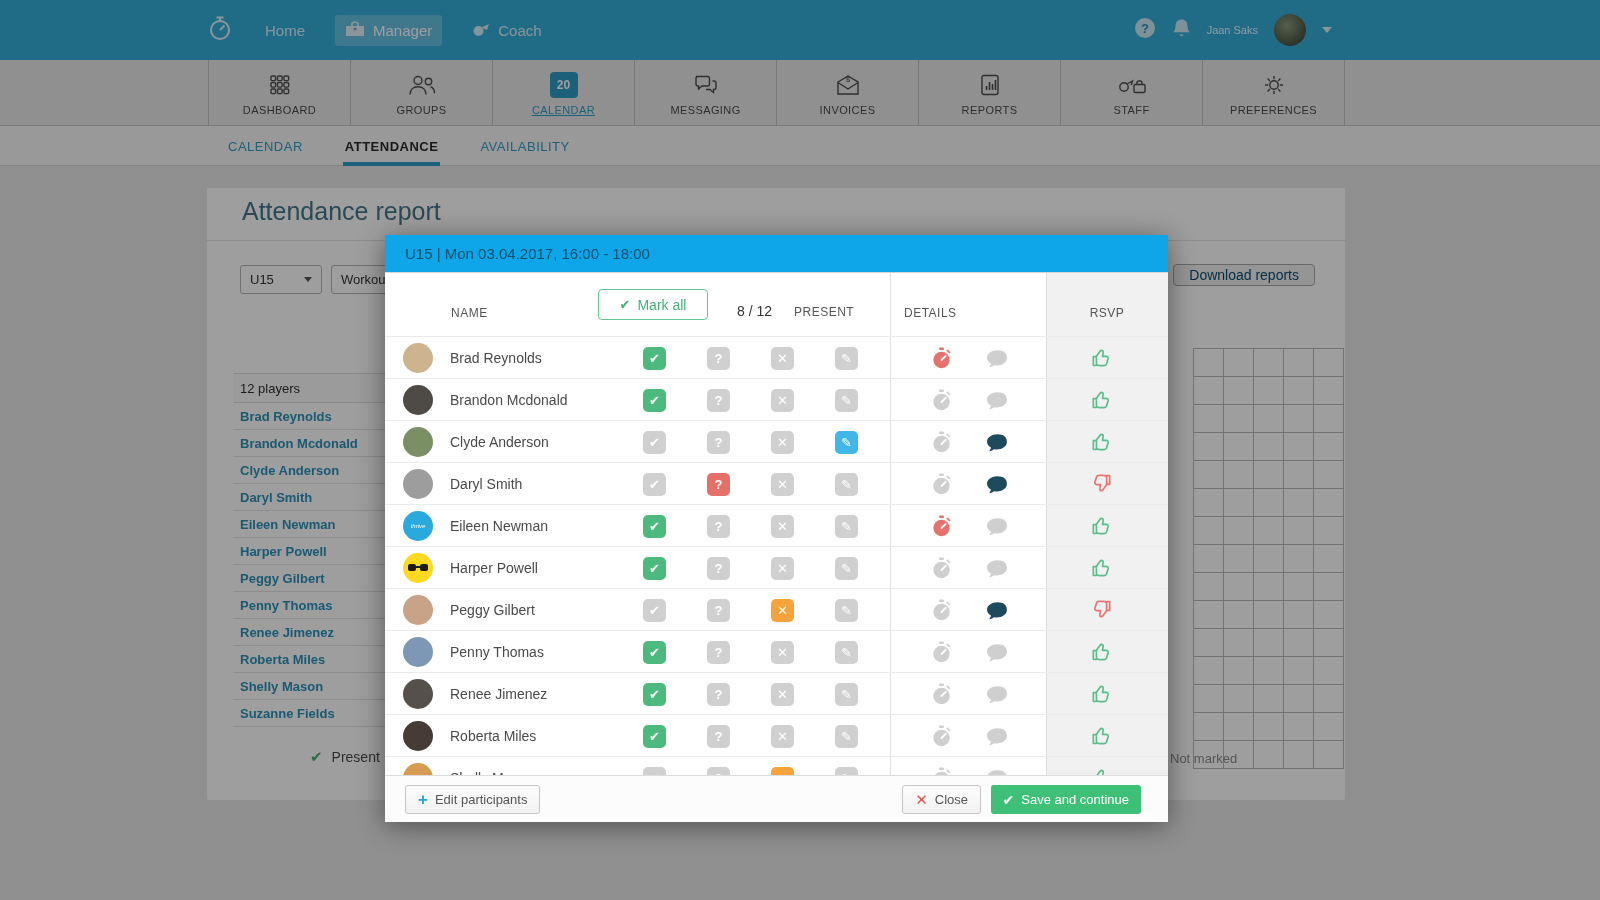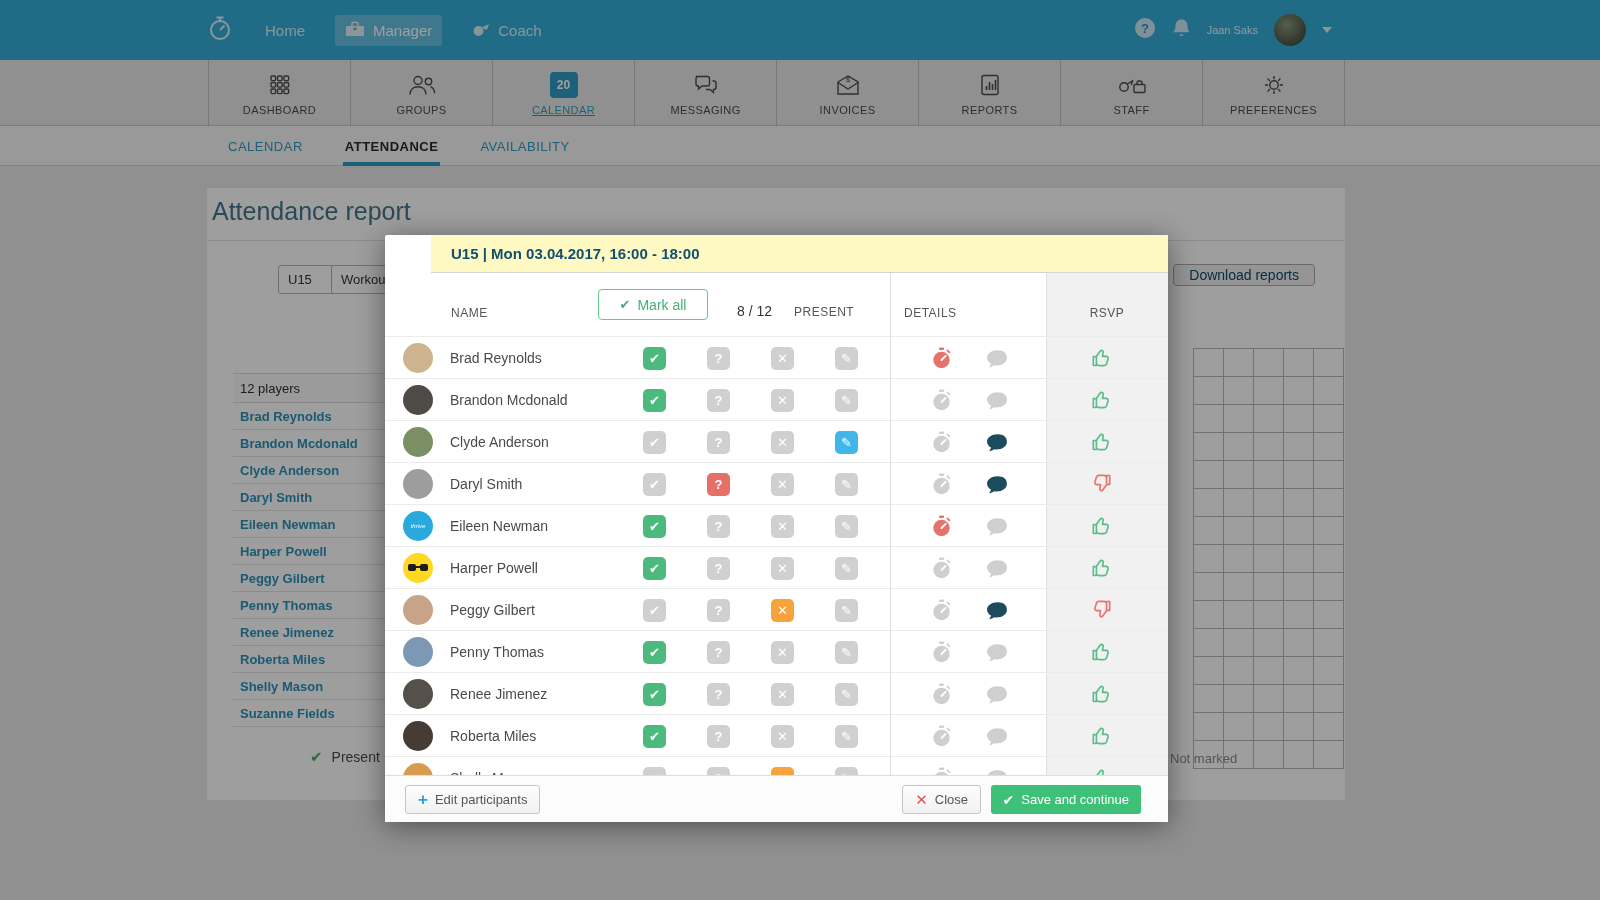--- a/index.html
+++ b/index.html
@@ -33,43 +33,43 @@
 
   
   .subnav{position:absolute;top:126px;left:0;width:1600px;height:40px;background:#f7f7f7;border-bottom:1px solid #d6d6d6;z-index:1;}
   .subnav .stabs{position:absolute;left:228px;top:0;height:40px;display:flex;gap:42px;}
   .stab{height:40px;display:flex;align-items:center;font-size:13px;letter-spacing:.5px;color:var(--accent);cursor:pointer;position:relative;}
   .stab.active{color:#2b2b2b;font-weight:bold;}
   .stab.active::after{content:"";position:absolute;left:-2px;right:-2px;bottom:0;height:4px;background:var(--accent);}
 
   
   .panel{position:absolute;left:207px;top:188px;width:1138px;height:612px;background:#fff;border-radius:2px;z-index:1;}
-  .page-title{position:absolute;left:5px;top:9px;font-size:25px;color:#45778c;}
+  .page-title{position:absolute;left:35px;top:9px;font-size:25px;color:#45778c;}
   .panel-rule{position:absolute;left:0;top:52px;width:100%;height:1px;background:#e3e3e3;}
   .selectbox{position:absolute;height:29px;border:1px solid #b5b5b5;border-radius:3px;background:#fff;display:flex;align-items:center;padding:0 9px;font-size:13px;color:#333;cursor:pointer;}
   .selectbox .scaret{width:0;height:0;border-left:4px solid transparent;border-right:4px solid transparent;border-top:5px solid #555;margin-left:auto;}
-  .sel-team{left:33px;top:77px;width:82px;margin-left:38px;}
+  .sel-team{left:33px;top:77px;width:82px;}
   .sel-type{left:124px;top:77px;width:150px;}
   .dl-btn{position:absolute;right:30px;top:76px;height:22px;padding:0 15px;border:1px solid #a9a9a9;border-radius:4px;background:#f0f0f0;font-size:14px;color:#0c4a6e;display:flex;align-items:center;cursor:pointer;}
 
   .ptable{position:absolute;left:26px;top:185px;width:152px;border-top:1px solid #dcdcdc;}
   .prow-h{height:29px;display:flex;align-items:center;font-size:13px;color:#2f2f2f;border-bottom:1px solid #dcdcdc;padding-left:7px;background:#fbfbfb;}
   .plink{height:27px;display:flex;align-items:center;font-size:13px;font-weight:bold;color:#2b91b8;border-bottom:1px solid #e2e2e2;padding-left:7px;cursor:pointer;white-space:nowrap;}
 
   .agrid{position:absolute;left:986px;top:160px;border-left:1px solid #b9b9b9;border-top:1px solid #b9b9b9;display:grid;grid-template-columns:repeat(5,30px);}
   .gcell{width:30px;height:28px;border-right:1px solid #b9b9b9;border-bottom:1px solid #b9b9b9;}
 
   .legend-present{position:absolute;left:103px;top:560px;display:flex;align-items:center;gap:9px;font-size:14px;color:#4a4a4a;}
   .legend-present .chk{color:#49ad68;font-size:15px;font-weight:bold;}
   .legend-nm{position:absolute;left:963px;top:563px;font-size:13px;color:#8a8a8a;text-align:center;}
 
   
   .overlay{position:absolute;inset:0;background:rgba(0,0,0,.38);z-index:10;}
   .modal{position:absolute;left:385px;top:235px;width:783px;height:587px;background:#fff;z-index:20;box-shadow:0 4px 28px rgba(0,0,0,.45);border-radius:2px;}
-  .mhead{height:38px;background:#fef9c3;border-bottom:1px solid #d5d5d5;display:flex;align-items:center;padding-left:20px;font-size:15px;font-weight:bold;color:#11506e;margin-left:46px;}
+  .mhead{height:38px;background:#0ea5e9;border-bottom:1px solid #d5d5d5;display:flex;align-items:center;padding-left:20px;font-size:15px;font-weight:normal;color:#11506e;}
   .mbody{position:relative;height:502px;overflow:hidden;}
   .vline{position:absolute;left:505px;top:0;bottom:0;width:0;border-left:1px solid #e0e0e0;}
   .rsvpband{position:absolute;left:661px;top:0;bottom:0;width:122px;background:#f1f1f1;border-left:1px solid #dedede;}
   .thead{position:absolute;left:0;top:0;width:100%;height:63px;}
   .th{position:absolute;font-size:12px;letter-spacing:.5px;color:#555;}
   .th-name{left:66px;top:33px;}
   .th-details{left:519px;top:33px;}
   .th-rsvp{left:661px;width:122px;top:33px;text-align:center;}
   .th-count{position:absolute;left:352px;top:30px;font-size:14px;color:#333;}
   .th-present{left:409px;top:32px;}

